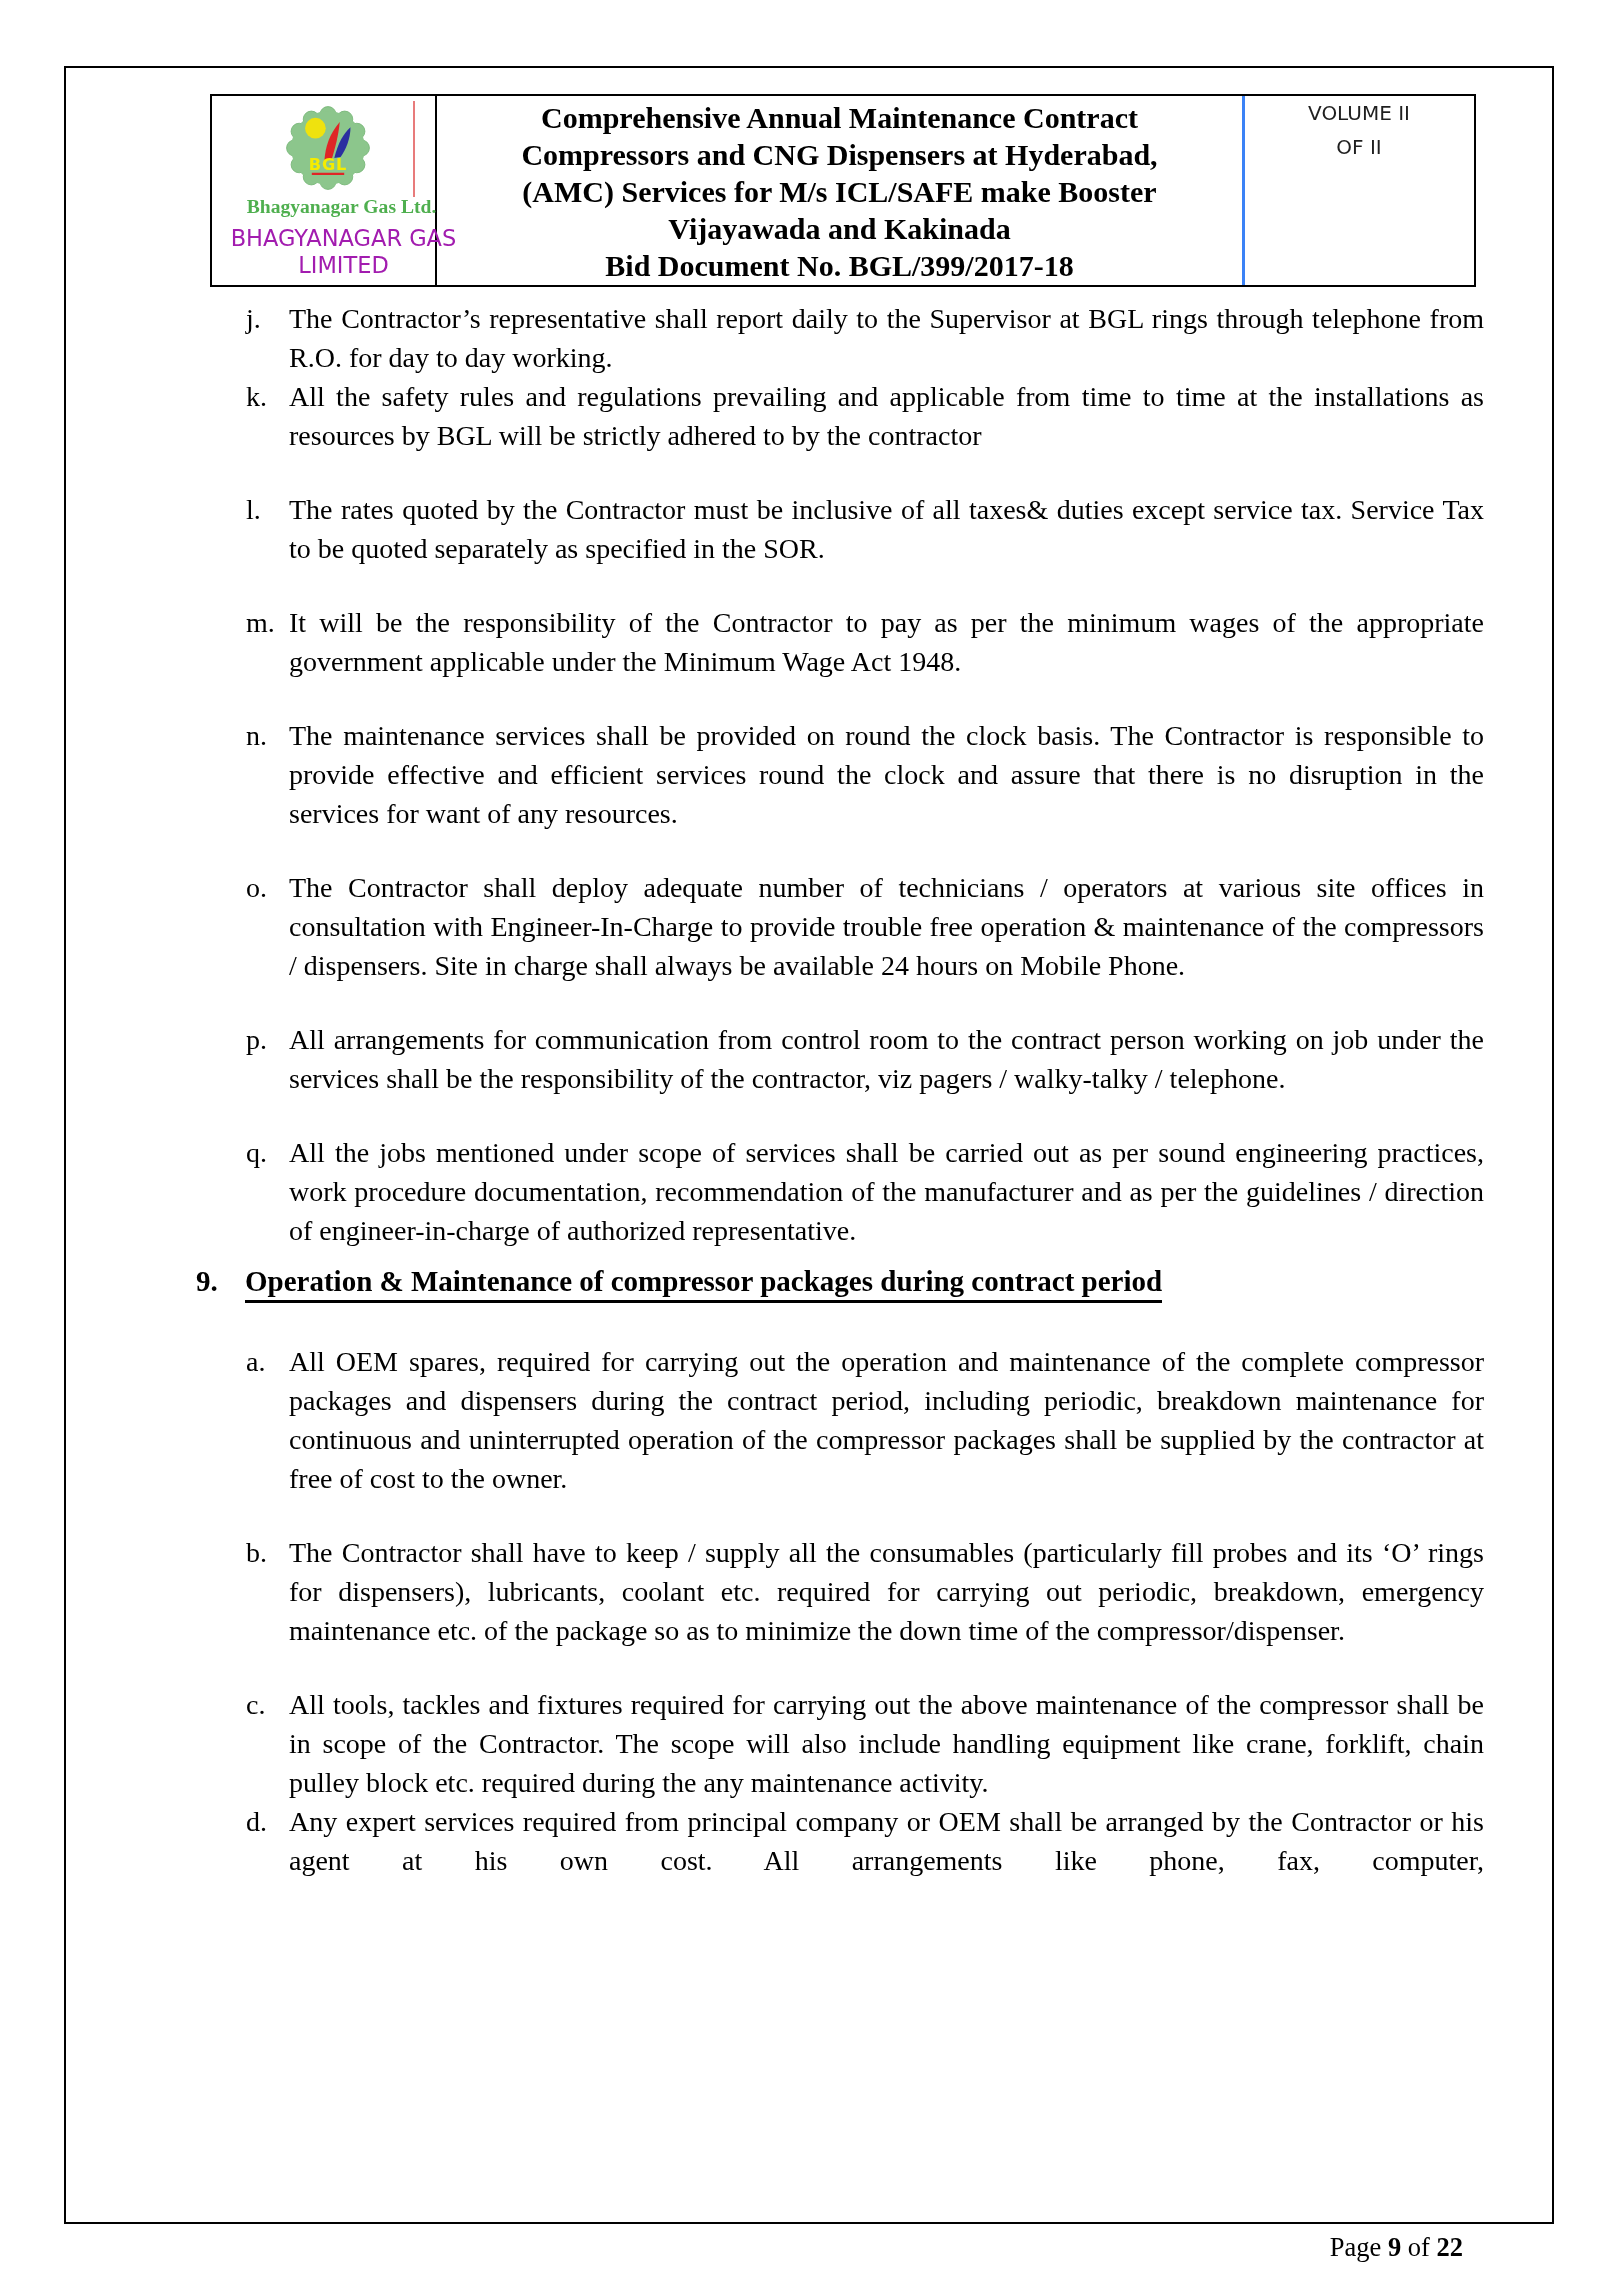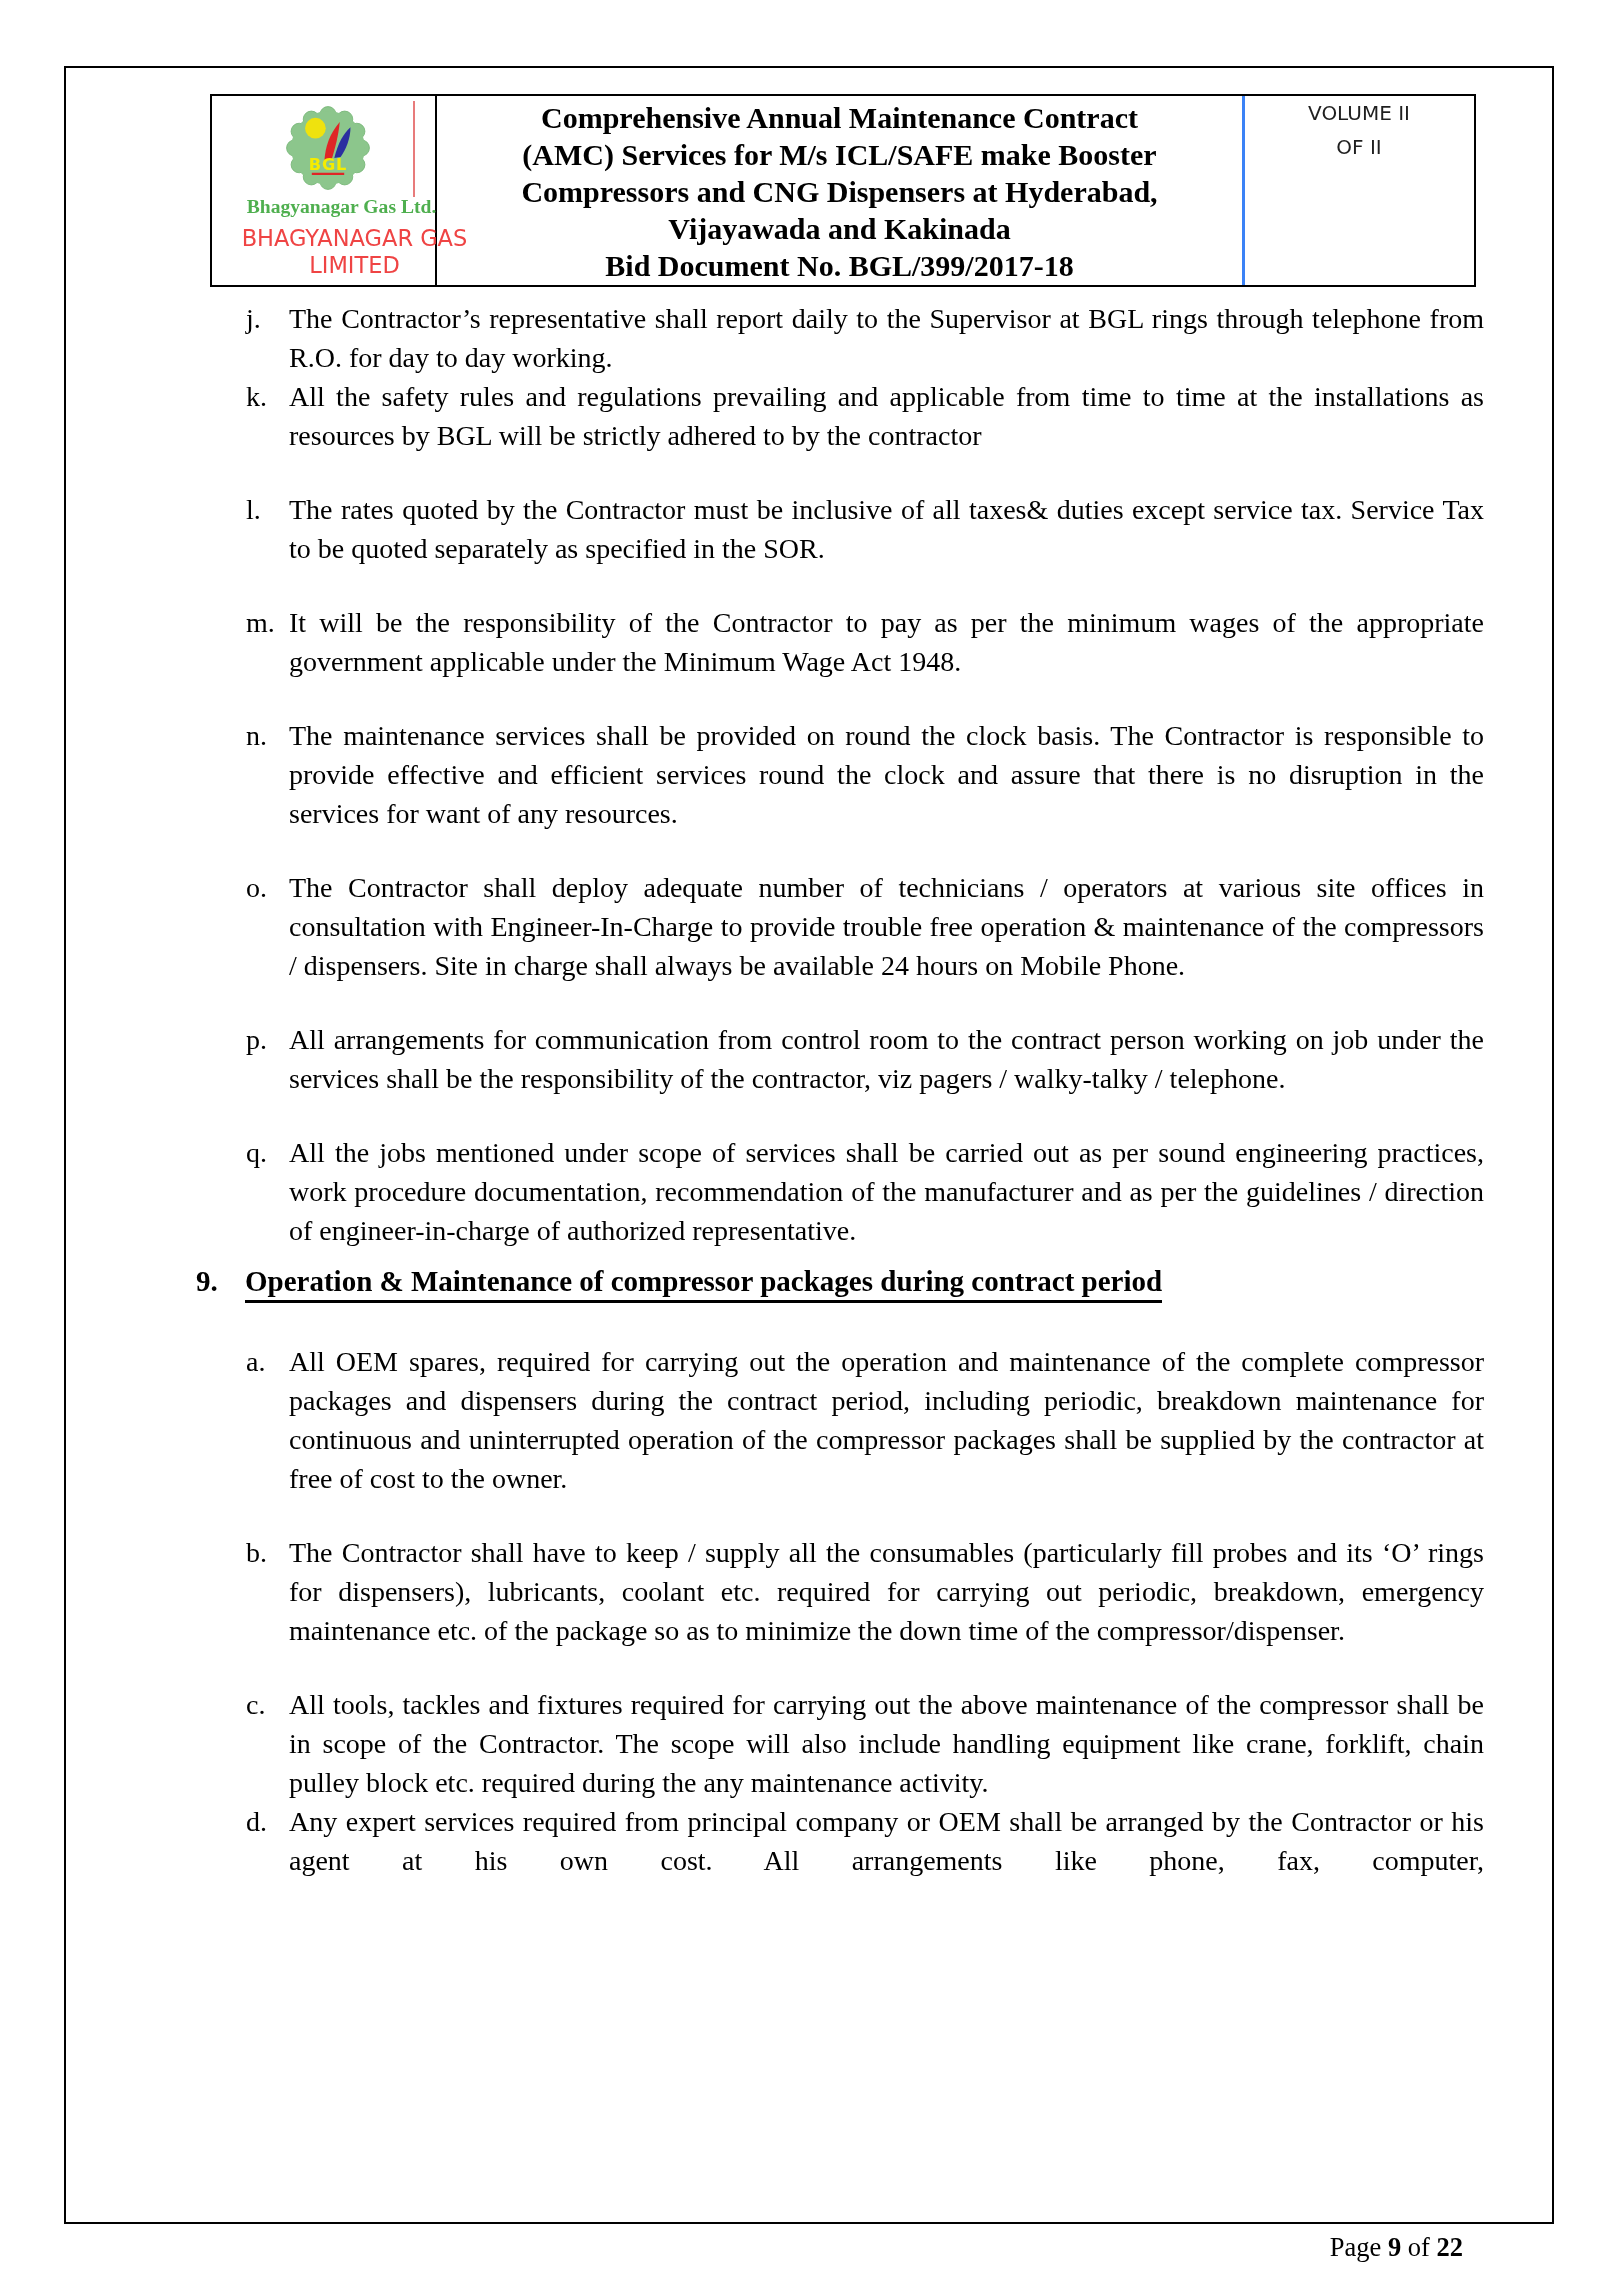--- a/index.html
+++ b/index.html
@@ -18,23 +18,23 @@
   .volume-cell{width:228px;display:flex;flex-direction:column;
         align-items:center;font-family:"DejaVu Sans","Liberation Sans",sans-serif;
         font-size:20px;line-height:34px;color:#1f1f1f;}
   .title-line{font-weight:bold;font-size:30px;line-height:37px;white-space:nowrap;}
   .logo-badge{position:absolute;left:71px;top:7.8px;width:90px;height:90px;}
   .logo-red-line{position:absolute;left:201px;top:5.9px;width:2px;height:96px;
         background:var(--divider-red,#E87B7B);}
   .logo-subtext{position:absolute;left:0;top:100px;width:259px;text-align:center;
         font-weight:bold;font-size:19.6px;color:var(--logo-text-green,#4FAF4F);
         font-family:"Liberation Serif",serif;}
-  .company-name{position:absolute;left:20px;top:129px;width:245px;text-align:center;
+  .company-name{position:absolute;left:9px;top:129px;width:245px;text-align:center;
         font-family:"DejaVu Sans","Liberation Sans",sans-serif;font-size:22.5px;
-        line-height:27.4px;color:#ef4444;}
+        line-height:27.4px;color:#a21caf;}
   
   .content{position:absolute;left:0;top:231px;width:100%;font-size:28px;line-height:39px;}
   .clause{position:relative;margin-left:180px;width:1238px;padding-left:43px;
         box-sizing:border-box;text-align:justify;}
   .clause .lbl{position:absolute;left:0;top:0;}
   .g36{margin-top:35px;}
   .g42{margin-top:41px;}
   .g12{margin-top:11.8px;}
   .justify-last{text-align-last:justify;}
   .section-heading{position:relative;margin-left:130px;margin-top:11.8px;padding-left:49px;
@@ -75,22 +75,22 @@
           <text x="50" y="74" text-anchor="middle" font-family="DejaVu Sans, sans-serif" font-size="18" font-weight="bold" letter-spacing="1" style="fill:var(--bgl-yellow,#F5EC00)">BGL</text>
           <rect x="32" y="77.5" width="36" height="2.5" style="fill:var(--flame-red,#DF2526)"></rect>
         </svg>
         <div class="logo-red-line"></div>
         <div class="logo-subtext">Bhagyanagar Gas Ltd.</div>
         <div class="company-name">BHAGYANAGAR GAS LIMITED</div>
       </div>
 
       <div class="cell title-cell">
         <div class="title-line">Comprehensive Annual Maintenance Contract</div>
+        <div class="title-line">Compressors and CNG Dispensers at Hyderabad,</div>
         <div class="title-line">(AMC) Services for M/s ICL/SAFE make Booster</div>
-        <div class="title-line">Compressors and CNG Dispensers at Hyderabad,</div>
         <div class="title-line">Vijayawada and Kakinada</div>
         <div class="title-line">Bid Document No. BGL/399/2017-18</div>
       </div>
 
       <div class="cell volume-cell">
         <div>VOLUME II</div>
         <div>OF II</div>
       </div>
     </div>
 

